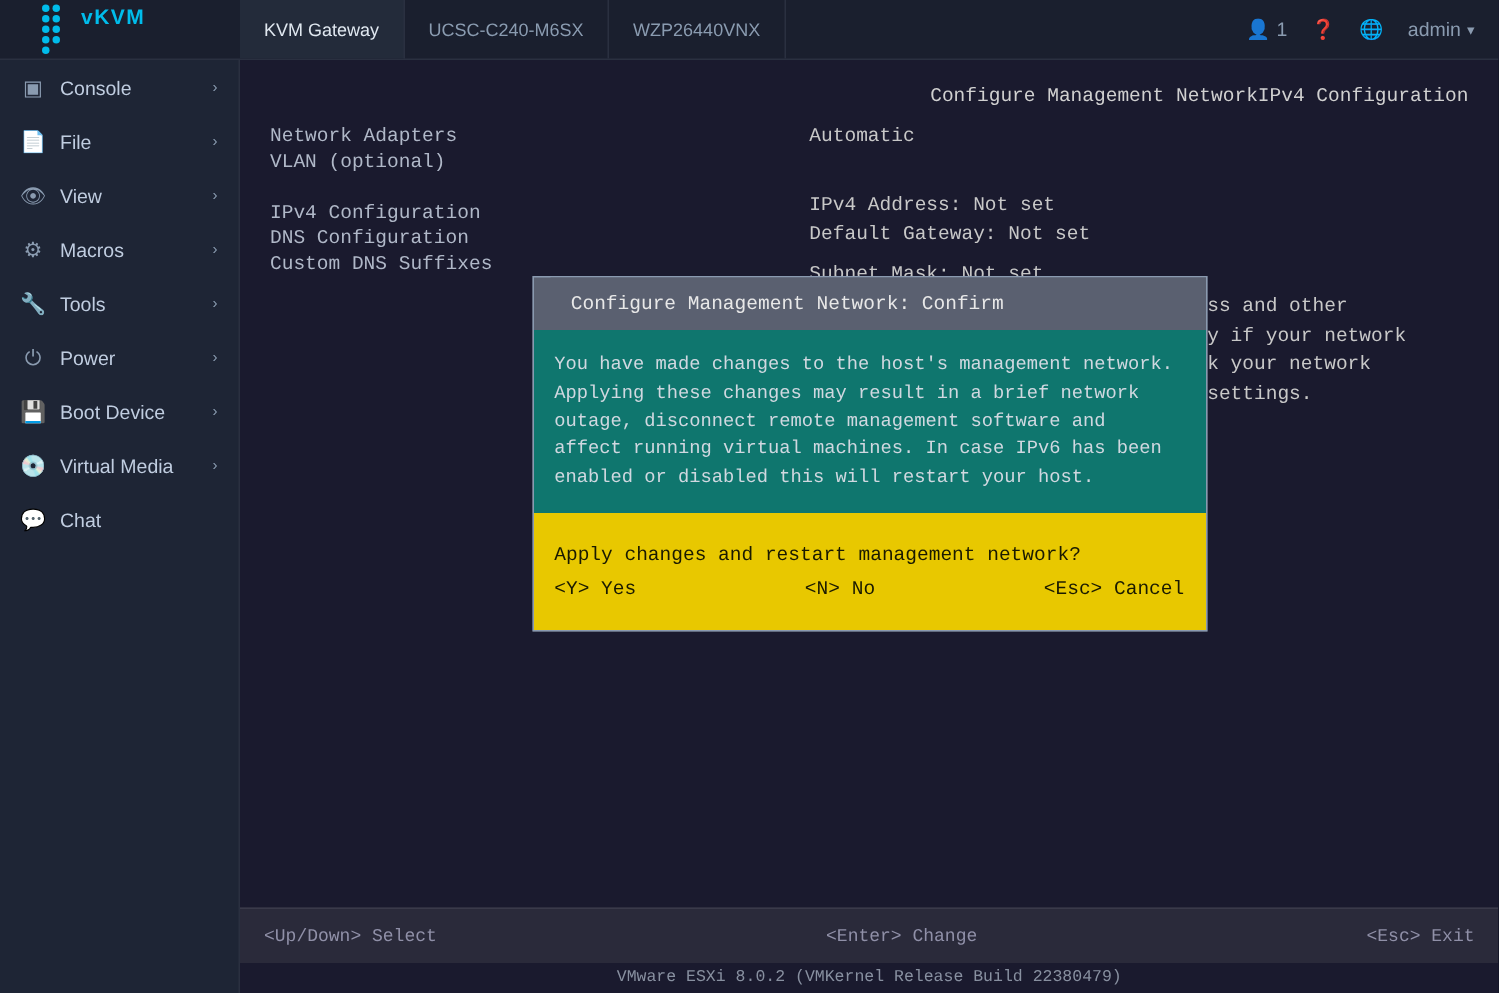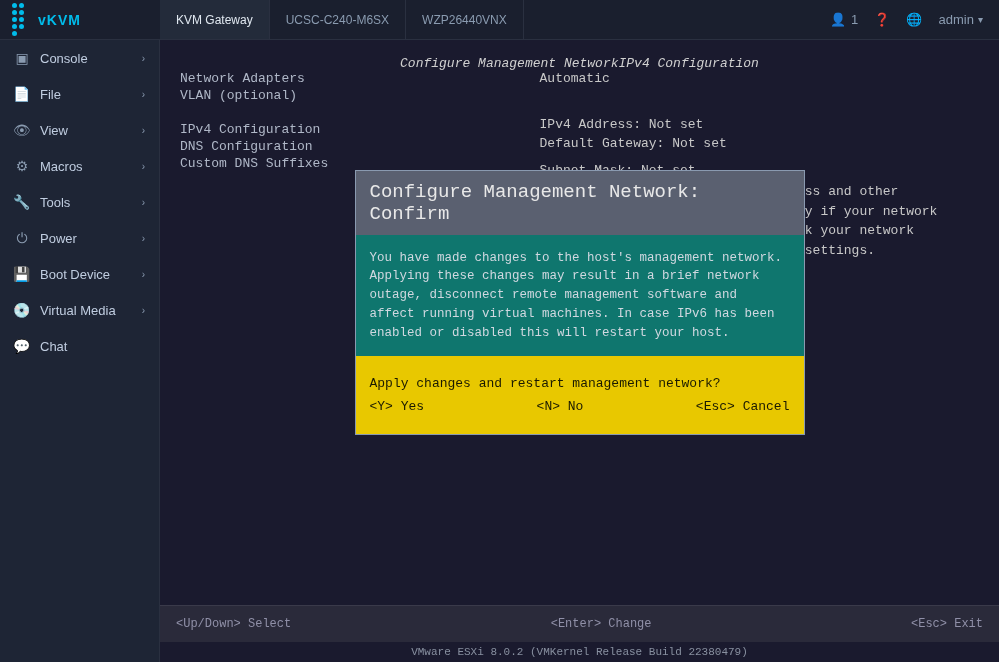--- a/index.html
+++ b/index.html
@@ -10,22 +10,21 @@
       height: 40px;
       background: #1a1f2e;
       display: flex;
       align-items: center;
       border-bottom: 1px solid #2a3040;
       flex-shrink: 0;
     }
     .topbar-logo {
       width: 160px;
       display: flex;
-      align-items: center;
-      padding: 0 12px;
+      padding: 0 28px;
       gap: 8px;
       flex-shrink: 0;
     }
     .cisco-icon {
       display: flex;
       align-items: center;
     }
     .cisco-dots {
       display: flex;
       flex-wrap: wrap;
@@ -147,24 +146,23 @@
     .kvm-main {
       flex: 1;
       display: flex;
       flex-direction: column;
       padding: 16px 20px;
       position: relative;
     }
 
     .kvm-header {
       display: flex;
-      justify-content: center;
-      margin-bottom: 0;
+      justify-content: flex-end;
+      margin-bottom: 12px;
       color: #d0d0d0;
-      font-style: italic;
     }
 
     .kvm-columns {
       display: flex;
       gap: 0;
     }
 
     .kvm-left-col {
       width: 45%;
       color: #c8c8c8;
@@ -203,22 +201,23 @@
       width: 450px;
       background: #5a6070;
       border: 1px solid #8a9ab0;
       pointer-events: all;
     }
 
     .modal-title {
       background: #5a6070;
       color: #e8e8e8;
       font-family: 'Courier New', Courier, monospace;
-      font-size: 19px;
+      font-size: 13px;
       padding: 10px 14px;
+      margin-left: 11px;
     }
 
     .modal-body {
       background: #0f766e;
       color: #d0d8e0;
       font-family: 'Courier New', Courier, monospace;
       font-size: 12.5px;
       padding: 14px;
       line-height: 1.5;
     }

